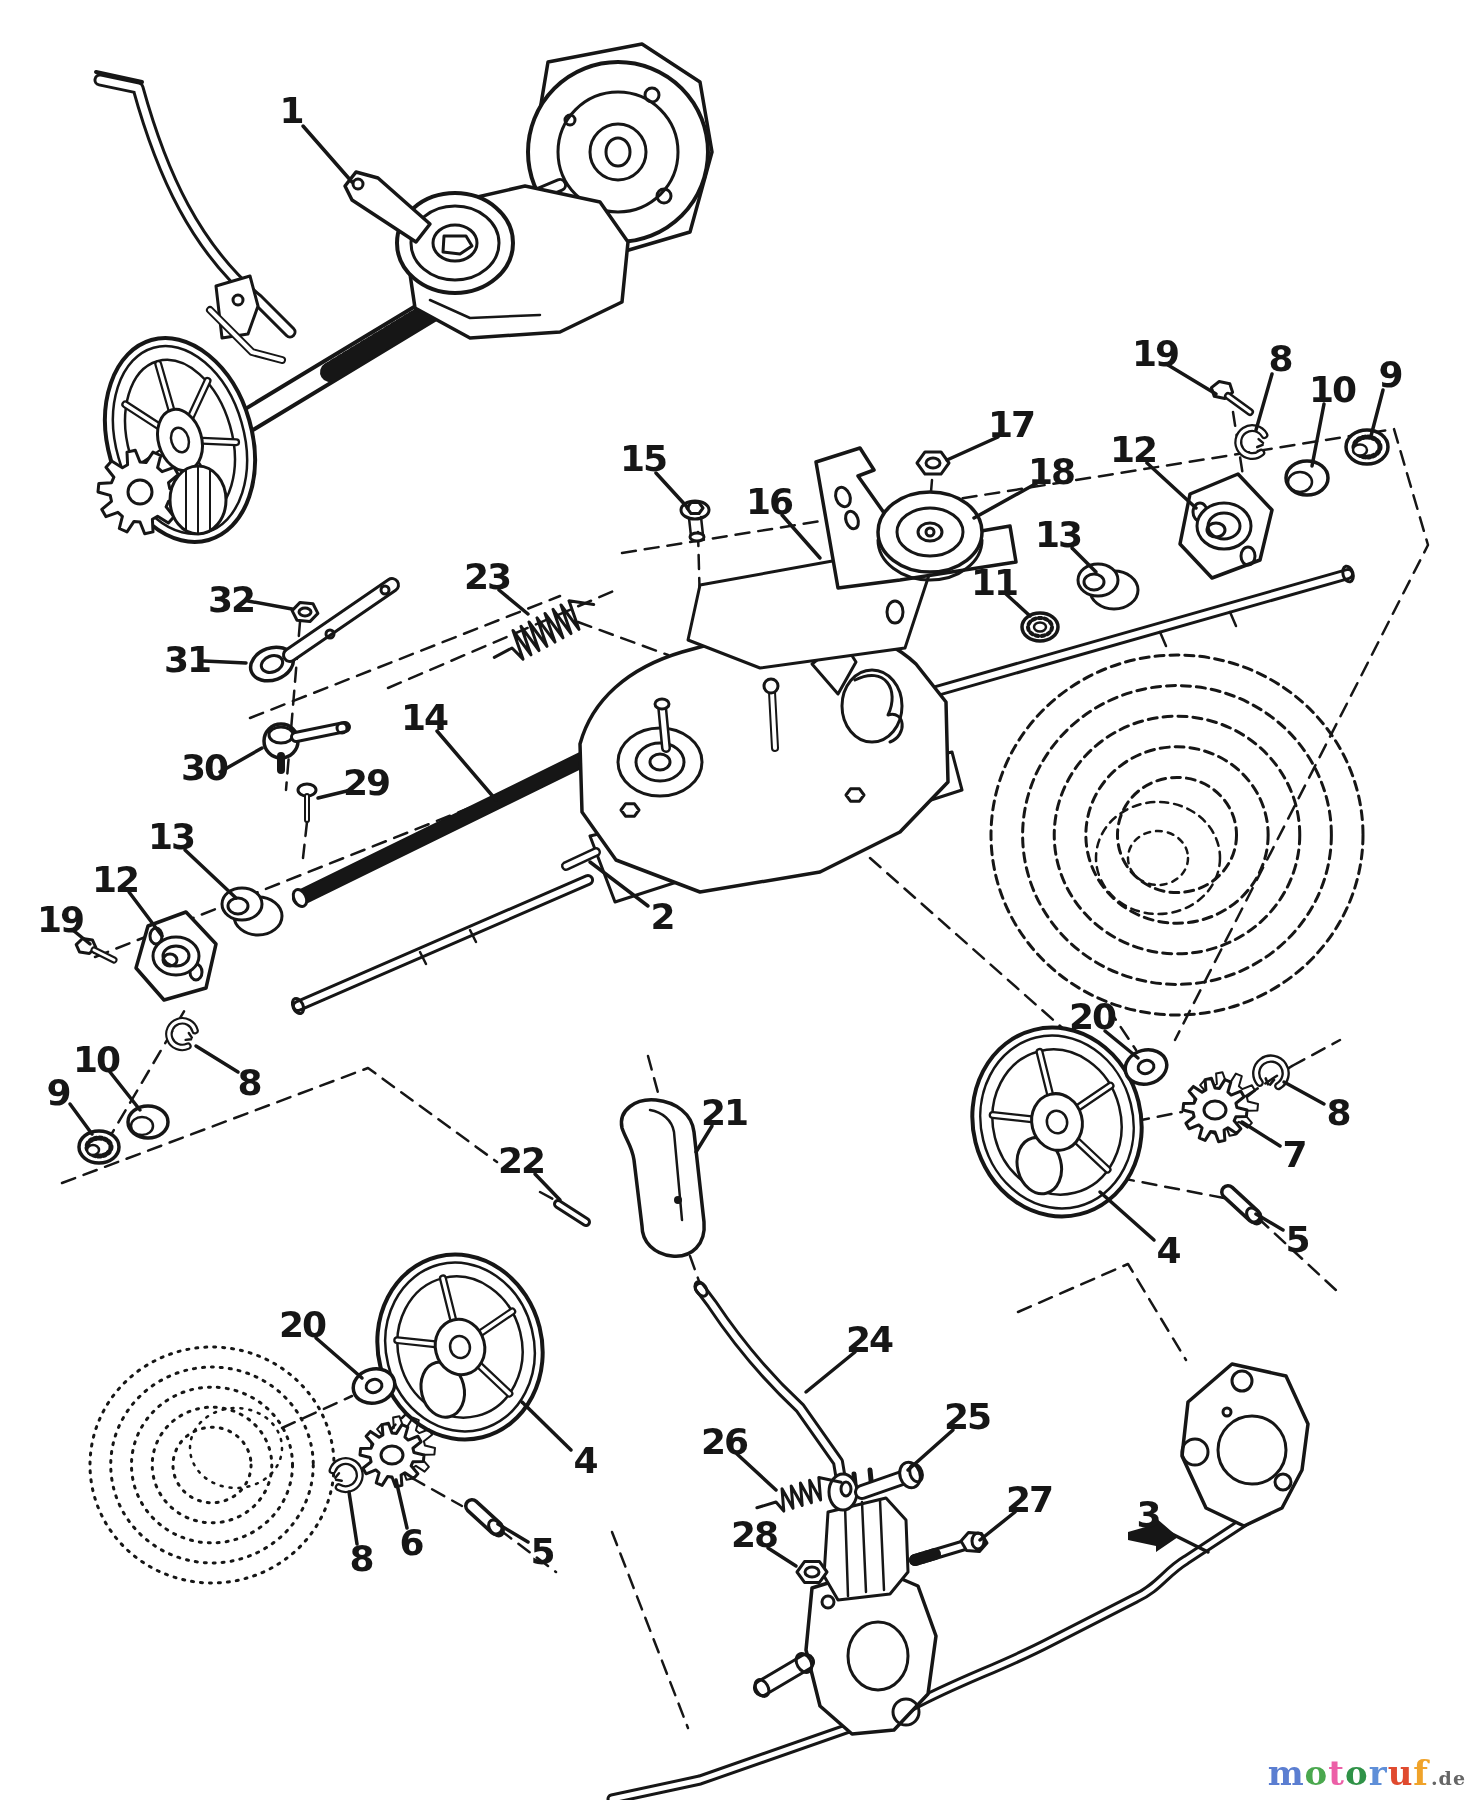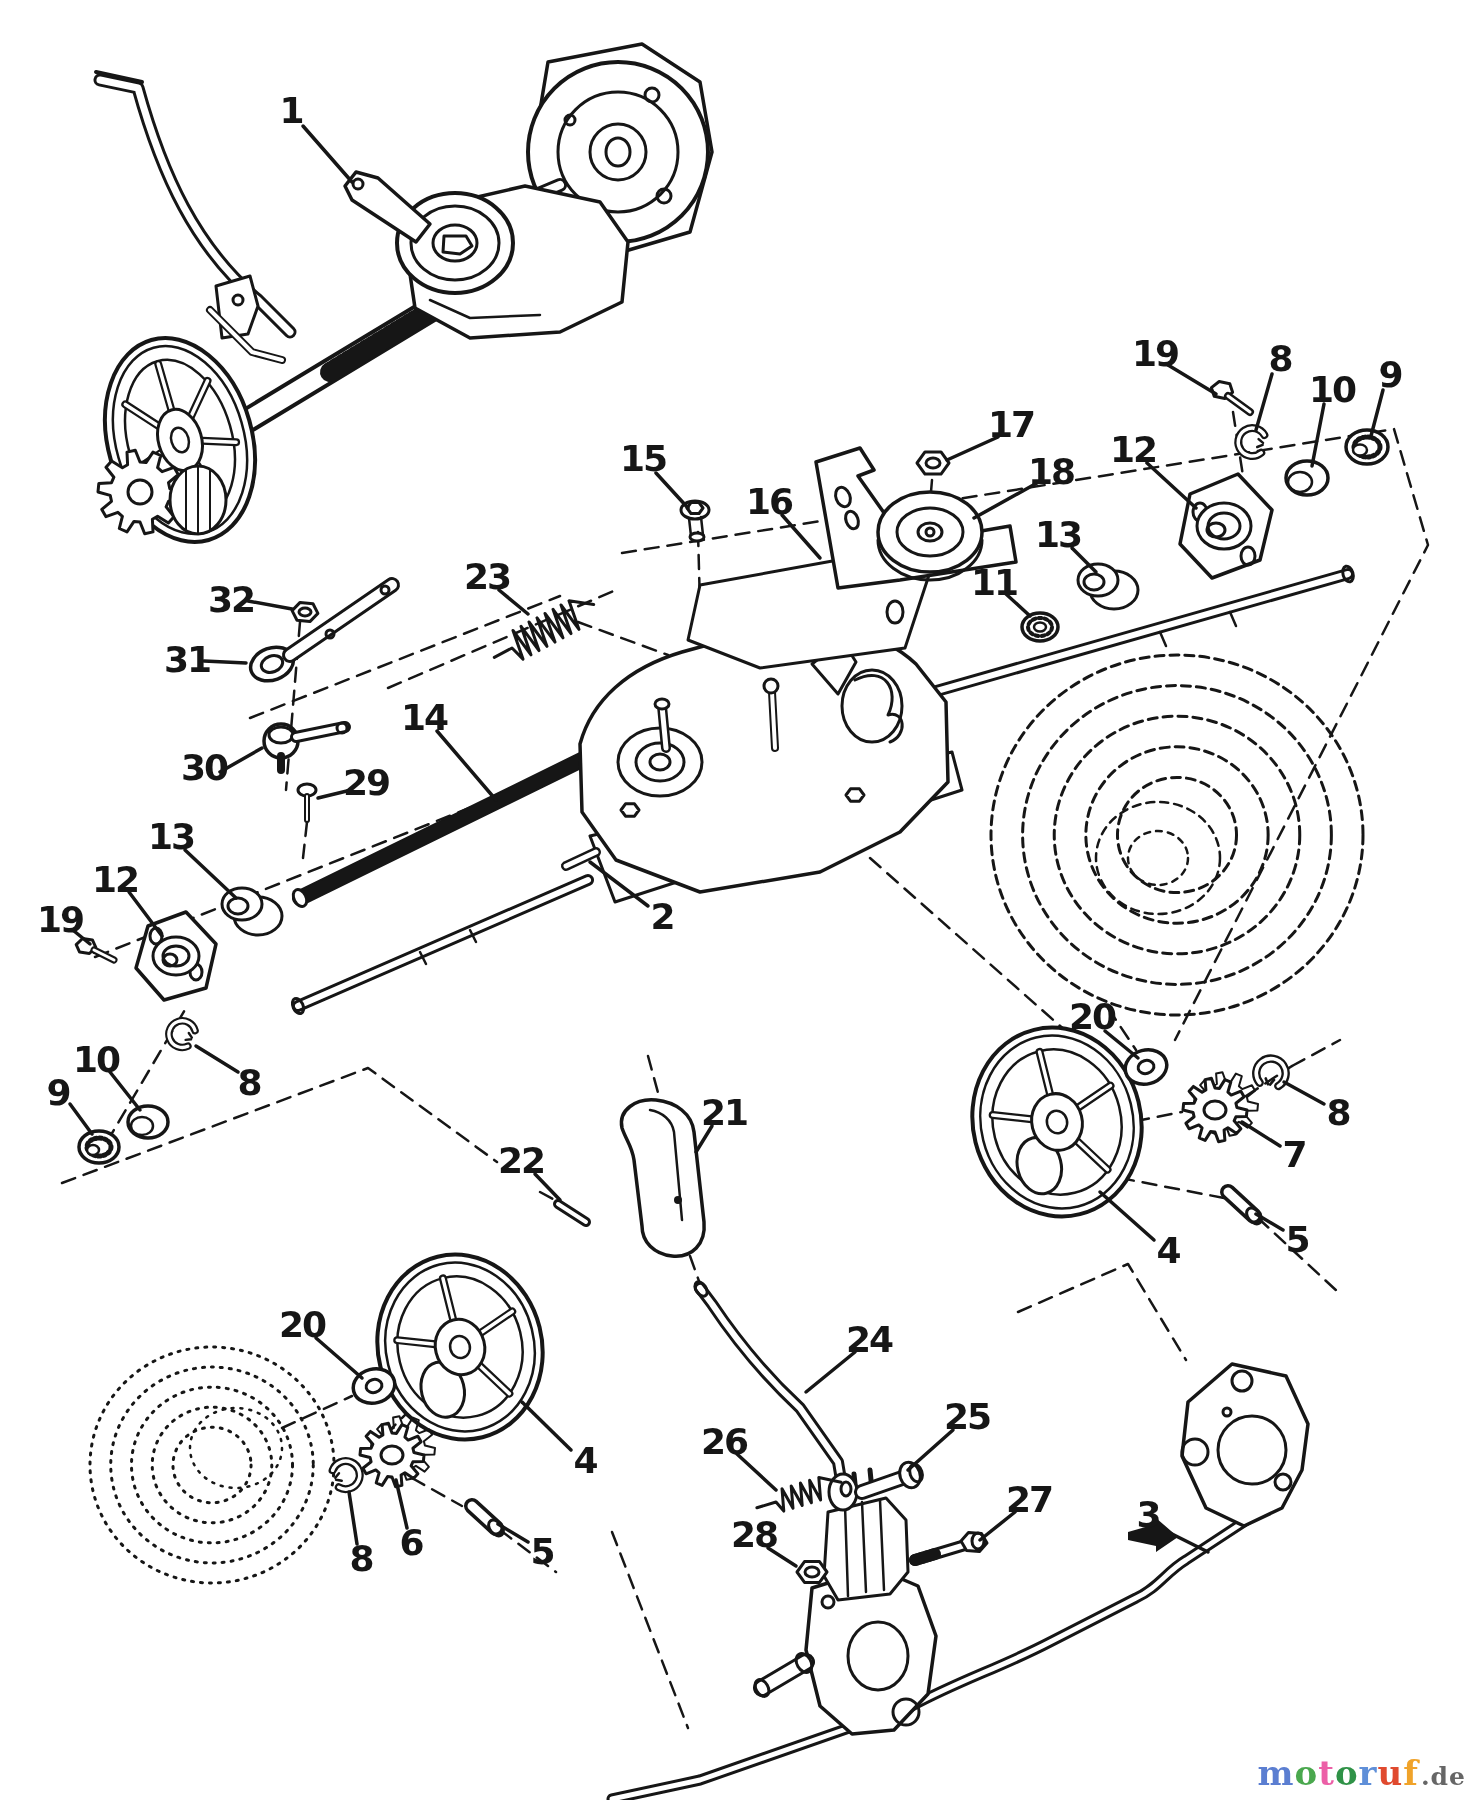--- a/index.html
+++ b/index.html
@@ -1,19 +1,19 @@
 <!DOCTYPE html>
 <html><head>
 <meta charset="utf-8">
 <style>
   html,body{margin:0;padding:0;background:#fff;}
   body{width:1480px;height:1800px;position:relative;overflow:hidden;font-family:"Liberation Sans",sans-serif;}
   #stage{position:absolute;inset:0;}
   .wm{position:absolute;right:14px;bottom:10px;font-family:"DejaVu Serif",serif;font-weight:bold;font-size:34px;letter-spacing:1px;line-height:1;}
-  .wm .wm-suffix{font-size:25px;margin-left:2px;font-weight:bold;}
+  .wm .wm-suffix{font-size:19px;margin-left:2px;font-weight:bold;}
 </style>
 </head>
 <body>
 
 <div id="stage">
 <svg id="svg" width="1480" height="1800" viewBox="0 0 1480 1800" xmlns="http://www.w3.org/2000/svg">
   <defs>
     <g id="eclip">
       <path d="M11,-9 A14,14 0 1 0 11,9" fill="none" stroke-width="8"></path>
       <path d="M11,-9 A14,14 0 1 0 11,9" fill="none" stroke="#fff" stroke-width="3.5"></path>

